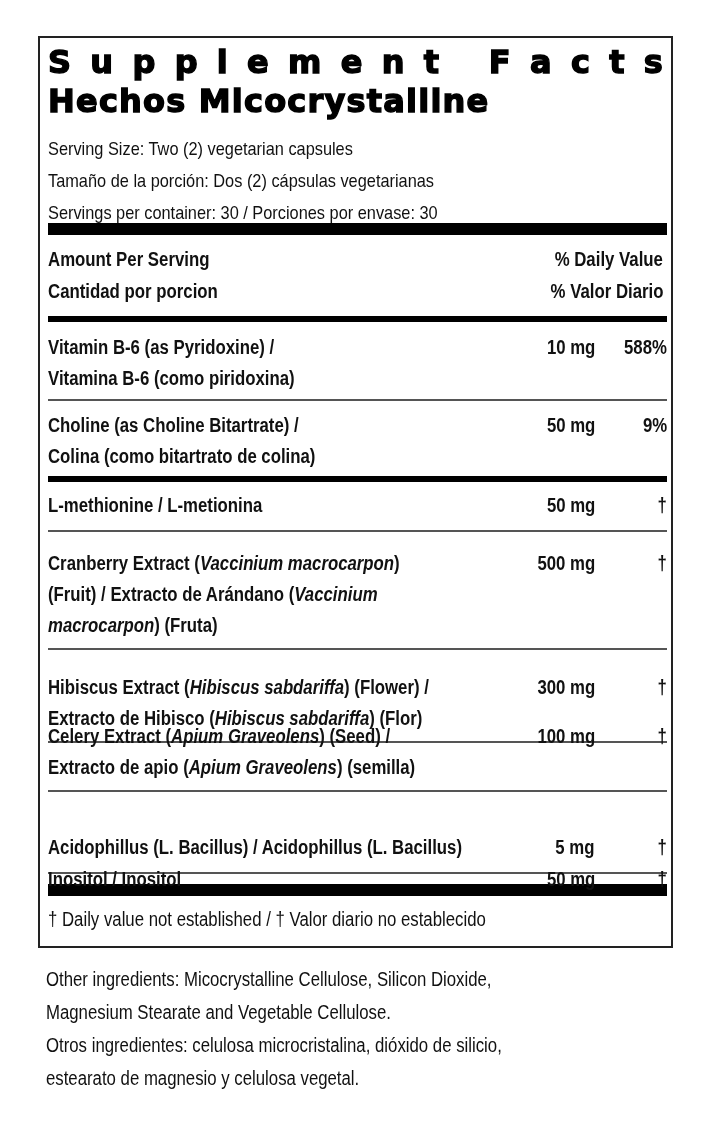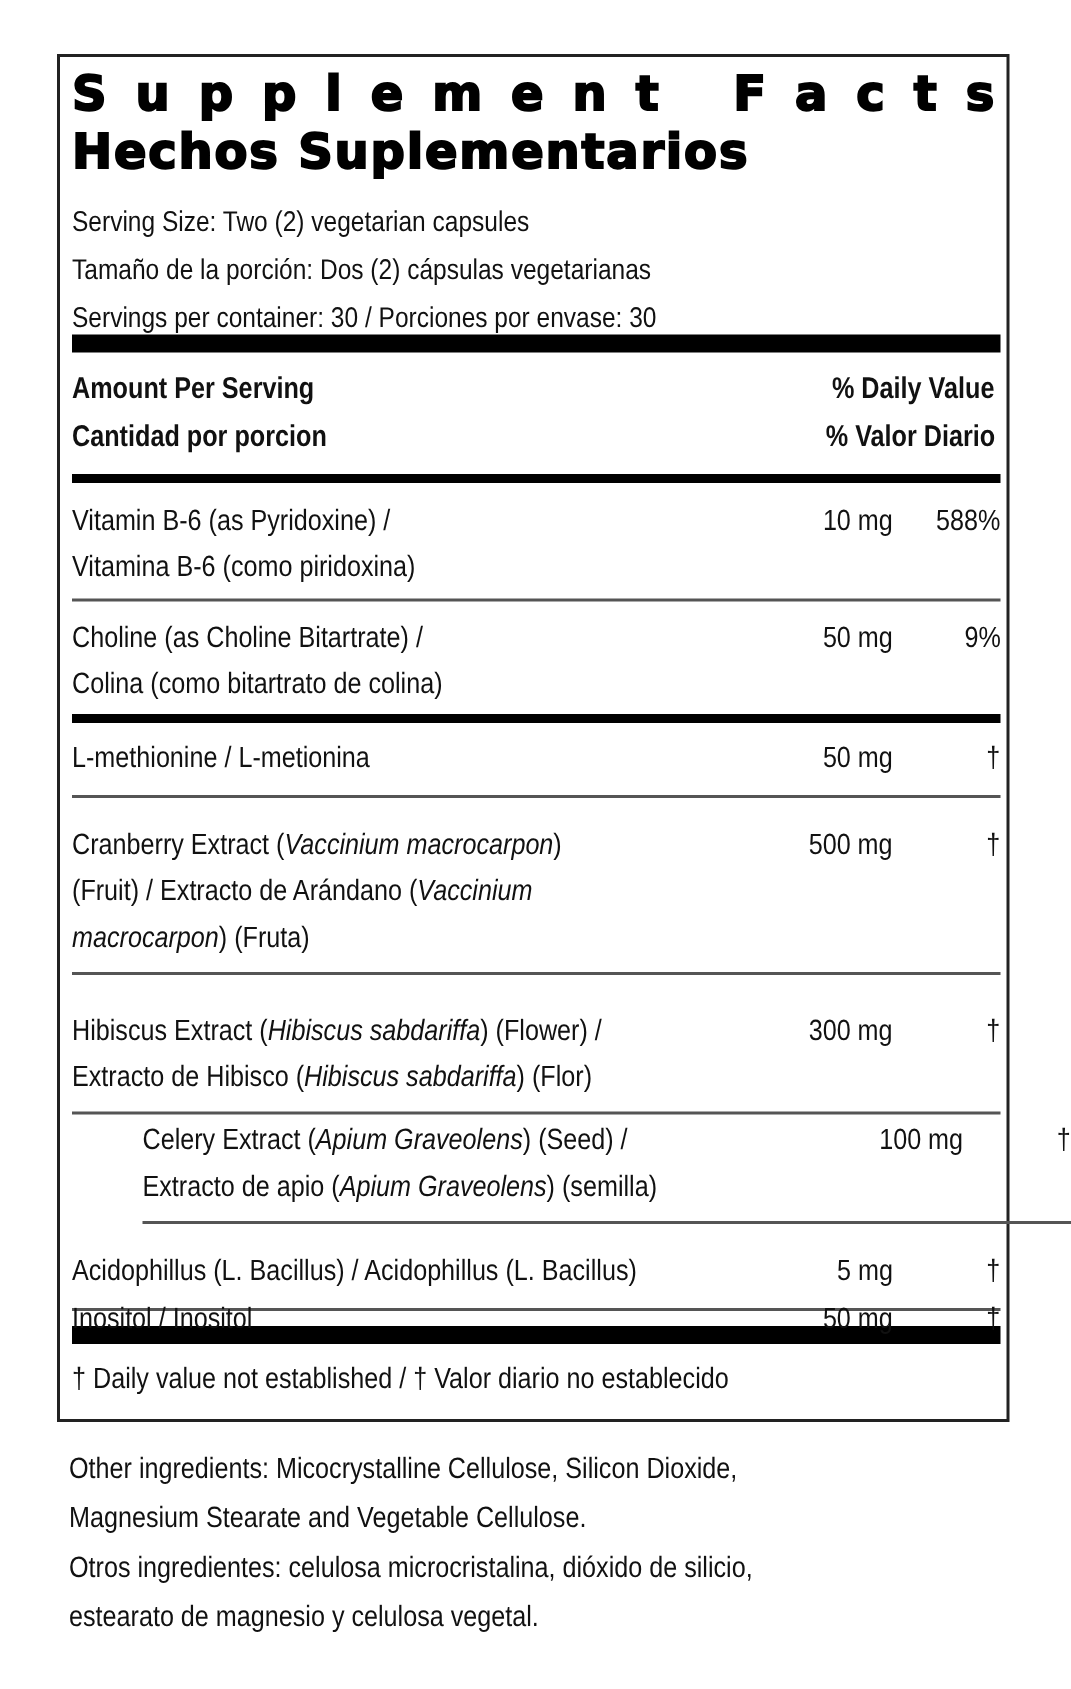--- a/index.html
+++ b/index.html
@@ -17,21 +17,21 @@
   .title1 { position: absolute; left: 0; top: 8px; width: 615px; display: flex; justify-content: space-between; }
   .title1 span { display: inline-block; }
   .title2 { position: absolute; left: 0; top: 47px; width: 615px; letter-spacing: 1.2px; }
   .txt { font-size: 19px; transform: scaleX(0.86); transform-origin: left center; white-space: nowrap; }
   .line { position: absolute; left: 0; white-space: nowrap; }
   .bar { position: absolute; left: 0; width: 619px; background: #000; }
   .hr { position: absolute; left: 0; width: 619px; height: 1.5px; background: #555; }
   .hdr { font-weight: bold; font-size: 20px; transform: scaleX(0.84); white-space: nowrap; position: absolute; }
   .hdr.l { transform-origin: left center; left: 0; }
   .hdr.r { transform-origin: right center; right: 0; }
-  .row { position: absolute; left: 0; width: 619px; }
+  .row { position: absolute; left: 0; width: 619px; font-weight: bold; }
   .row .name { position: absolute; left: 0; top: 0; font-size: 19.5px; line-height: 31px; transform: scaleX(0.86); transform-origin: left top; white-space: nowrap; }
   .row .amt { position: absolute; right: 72px; top: 0; font-size: 19.5px; line-height: 31px; transform: scaleX(0.86); transform-origin: right top; white-space: nowrap; }
   .row .dv { position: absolute; right: 0; top: 0; font-size: 19.5px; line-height: 31px; transform: scaleX(0.86); transform-origin: right top; white-space: nowrap; }
   i { font-style: italic; }
   .foot { position: absolute; left: 0; top: 870px; font-size: 19.5px; transform: scaleX(0.86); transform-origin: left center; white-space: nowrap; }
   .other { position: absolute; left: 46px; top: 963px; font-size: 19.5px; line-height: 33px; transform: scaleX(0.86); transform-origin: left top; white-space: nowrap; }
   .other div { height: 33px; }
 </style>
 </head>
 <body>
@@ -50,21 +50,21 @@
         <span>e</span>
         <span>n</span>
         <span>t</span>
         <span>&nbsp;</span>
         <span>F</span>
         <span>a</span>
         <span>c</span>
         <span>t</span>
         <span>s</span>
       </div>
-    <div class="title2">Hechos Suplementarios</div>
+    <div class="title2">Hechos Micocrystalline</div>
 
     <div class="line txt" style="top:100px;">Serving Size: Two (2) vegetarian capsules</div>
     <div class="line txt" style="top:132px;">Tamaño de la porción: Dos (2) cápsulas vegetarianas</div>
     <div class="line txt" style="top:164px;">Servings per container: 30 / Porciones por envase: 30</div>
 
     <div class="bar" style="top:185px;height:12px;"></div>
 
     <div class="hdr l" style="top:210px;">Amount Per Serving</div>
     <div class="hdr l" style="top:242px;">Cantidad por porcion</div>
     <div class="hdr r" style="top:210px;">% Daily Value</div>
@@ -118,21 +118,21 @@
       </div>
       <div class="row" style="top: 634px; height: 70px;">
         <div class="name">
           <div><span>Hibiscus Extract (</span><i>Hibiscus sabdariffa</i><span>) (Flower) /</span></div>
           <div><span>Extracto de Hibisco (</span><i>Hibiscus sabdariffa</i><span>) (Flor)</span></div>
         </div>
         <div class="amt">300 mg</div>
         <div class="dv">†</div>
         <div class="hr" style="top: 69px;"></div>
       </div>
-      <div class="row" style="top: 707px; height: 70px; margin-left: 47px;">
+      <div class="row" style="top: 683px; height: 70px;">
         <div class="name">
           <div><span>Celery Extract (</span><i>Apium Graveolens</i><span>) (Seed) /</span></div>
           <div><span>Extracto de apio (</span><i>Apium Graveolens</i><span>) (semilla)</span></div>
         </div>
         <div class="amt">100 mg</div>
         <div class="dv">†</div>
         <div class="hr" style="top: 69px;"></div>
       </div>
       <div class="row" style="top: 794px; height: 41px;">
         <div class="name">

